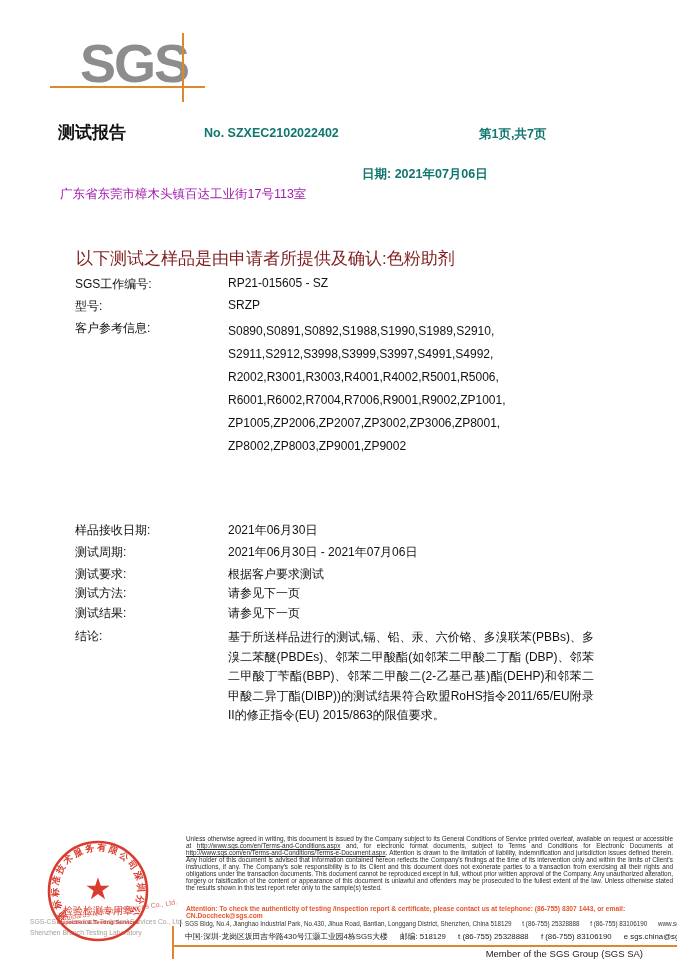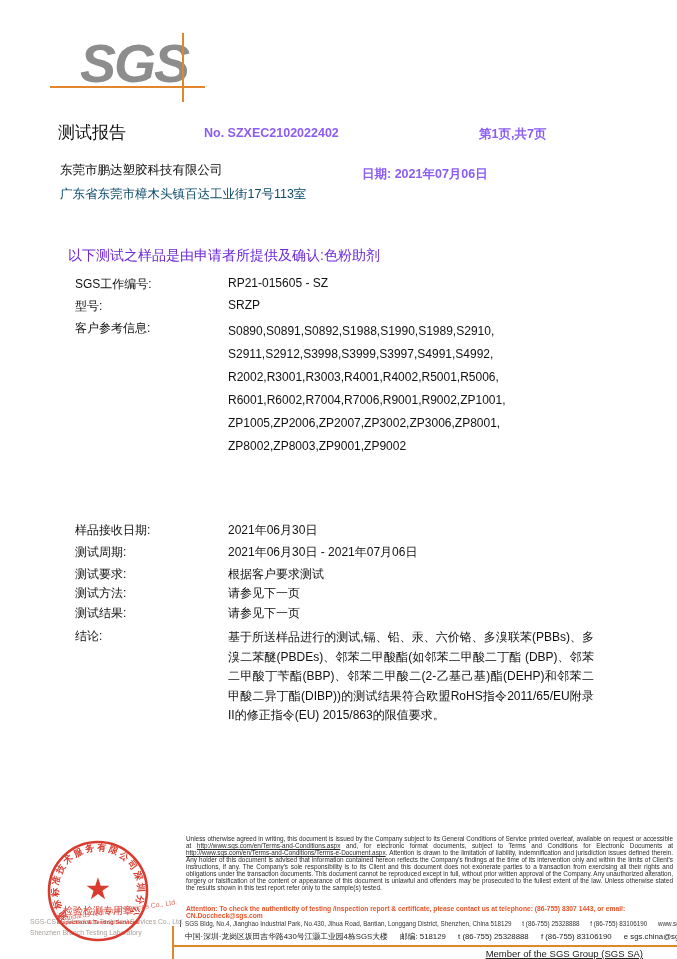--- a/index.html
+++ b/index.html
@@ -9,34 +9,34 @@
     -webkit-font-smoothing:antialiased;
   }
   .page{
     position:relative;width:677px;height:959px;background:#ffffff;
     overflow:hidden;color:#1c1c1c;
   }
   
   .logo-text{
     position:absolute;left:80px;top:36px;
     font-size:54px;font-weight:bold;color:#8d8d8d;
-    letter-spacing:-2px;line-height:1;font-style:italic;
+    letter-spacing:-2px;line-height:1;
   }
   .logo-hline{position:absolute;left:50px;top:86px;width:155px;height:2px;background:#e0862c;}
   .logo-vline{position:absolute;left:182px;top:33px;width:2px;height:69px;background:#e0862c;}
   
-  .title{position:absolute;left:58px;top:121px;font-size:17px;font-weight:normal;color:#111;}
-  .hmeta{position:absolute;top:126px;font-size:12.5px;font-weight:600;color:#8b5cf6;}
+  .title{position:absolute;left:58px;top:121px;font-size:17px;font-weight:bold;color:#111;}
+  .hmeta{position:absolute;top:126px;font-size:12.5px;font-weight:600;color:#0f766e;}
   .report-no{left:204px;}
   .hdate{left:362px;margin-top:40px;}
   .hpage{left:479px;}
   
   .company{position:absolute;left:60px;top:162px;font-size:12.5px;color:#111;}
-  .addr{position:absolute;left:60px;top:186px;font-size:12.5px;color:#0c4a6e;}
-  .statement{position:absolute;left:68px;top:247px;font-size:14px;color:#6d28d9;}
+  .addr{position:absolute;left:60px;top:186px;font-size:12.5px;color:#a21caf;}
+  .statement{position:absolute;left:76px;top:247px;font-size:17px;color:#7f1d1d;}
   
   .row{position:absolute;left:60px;right:45px;font-size:12px;color:#111;}
   .row .lbl{position:absolute;left:15px;top:0;}
   .row .val{position:absolute;left:168px;top:0;}
   .ref-line{height:23px;line-height:23px;white-space:nowrap;}
   .conclusion{width:366px;line-height:19.5px;text-align:justify;}
   
   .legal{
     position:absolute;left:186px;top:835px;width:487px;
     font-size:6.4px;line-height:7px;text-align:justify;color:#2b2b2b;
@@ -52,21 +52,21 @@
     white-space:nowrap;
   }
   .addr1 span{margin-right:9px;}
   .addr2{
     position:absolute;left:185px;top:931px;width:492px;
     font-size:7.8px;color:#222;white-space:nowrap;
   }
   .addr2 span{margin-right:10px;}
   .orange-v{position:absolute;left:172px;top:926px;width:2px;height:33px;background:#e0862c;}
   .orange-h{position:absolute;left:172px;top:945px;width:505px;height:2px;background:#e0862c;}
-  .member{position:absolute;right:34px;top:948px;font-size:9.5px;color:#222;text-decoration:underline;}
+  .member{position:absolute;right:34px;top:948px;font-size:9.5px;color:#222;}
   
   .stamp{position:absolute;left:36px;top:839px;width:124px;height:107px;z-index:3;}
   .co-line1{position:absolute;left:30px;top:918px;font-size:6.8px;color:#a8a09b;z-index:1;white-space:nowrap;}
   .co-line2{position:absolute;left:30px;top:929px;font-size:6.8px;color:#a8a09b;z-index:1;white-space:nowrap;}
   .stamp-overlay{
     position:absolute;left:58px;top:915px;z-index:2;
     font-size:7px;color:rgba(217,60,46,0.75);white-space:nowrap;
     transform:rotate(-8deg);transform-origin:left center;
   }
 </style>
@@ -77,21 +77,20 @@
 
   <div class="logo-text">SGS</div>
   <div class="logo-hline"></div>
   <div class="logo-vline"></div>
 
   <div class="title">测试报告</div>
   <div class="hmeta report-no">No. SZXEC2102022402</div>
   <div class="hmeta hdate">日期: 2021年07月06日</div>
   <div class="hmeta hpage">第1页,共7页</div>
 
-  <div class="company">东莞市鹏达塑胶科技有限公司</div>
   <div class="addr">广东省东莞市樟木头镇百达工业街17号113室</div>
   <div class="statement">以下测试之样品是由申请者所提供及确认:色粉助剂</div>
 
   <div class="row" style="top:276px">
     <span class="lbl">SGS工作编号:</span>
     <span class="val">RP21-015605 - SZ</span>
   </div>
   <div class="row" style="top:298px">
     <span class="lbl">型号:</span>
     <span class="val">SRZP</span>

